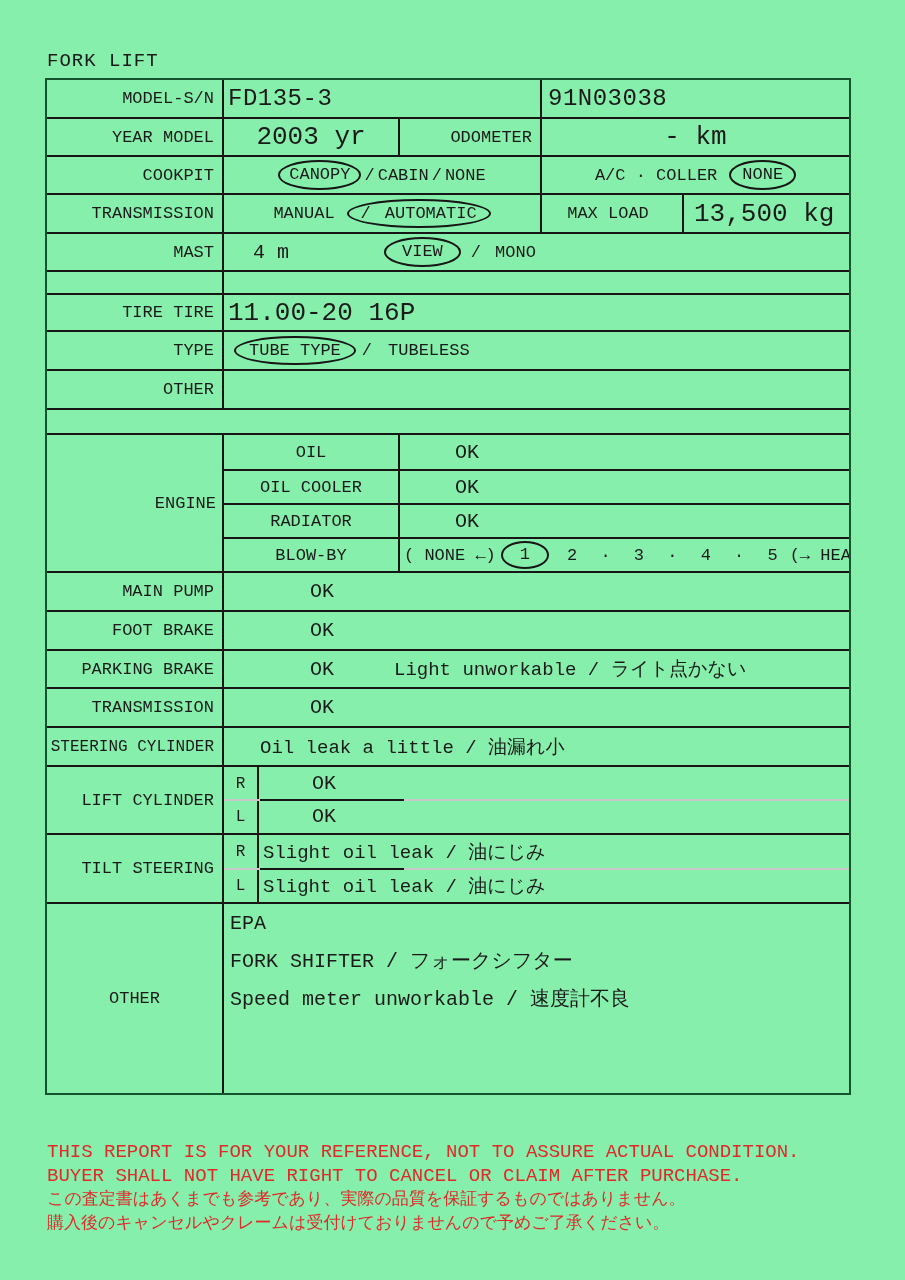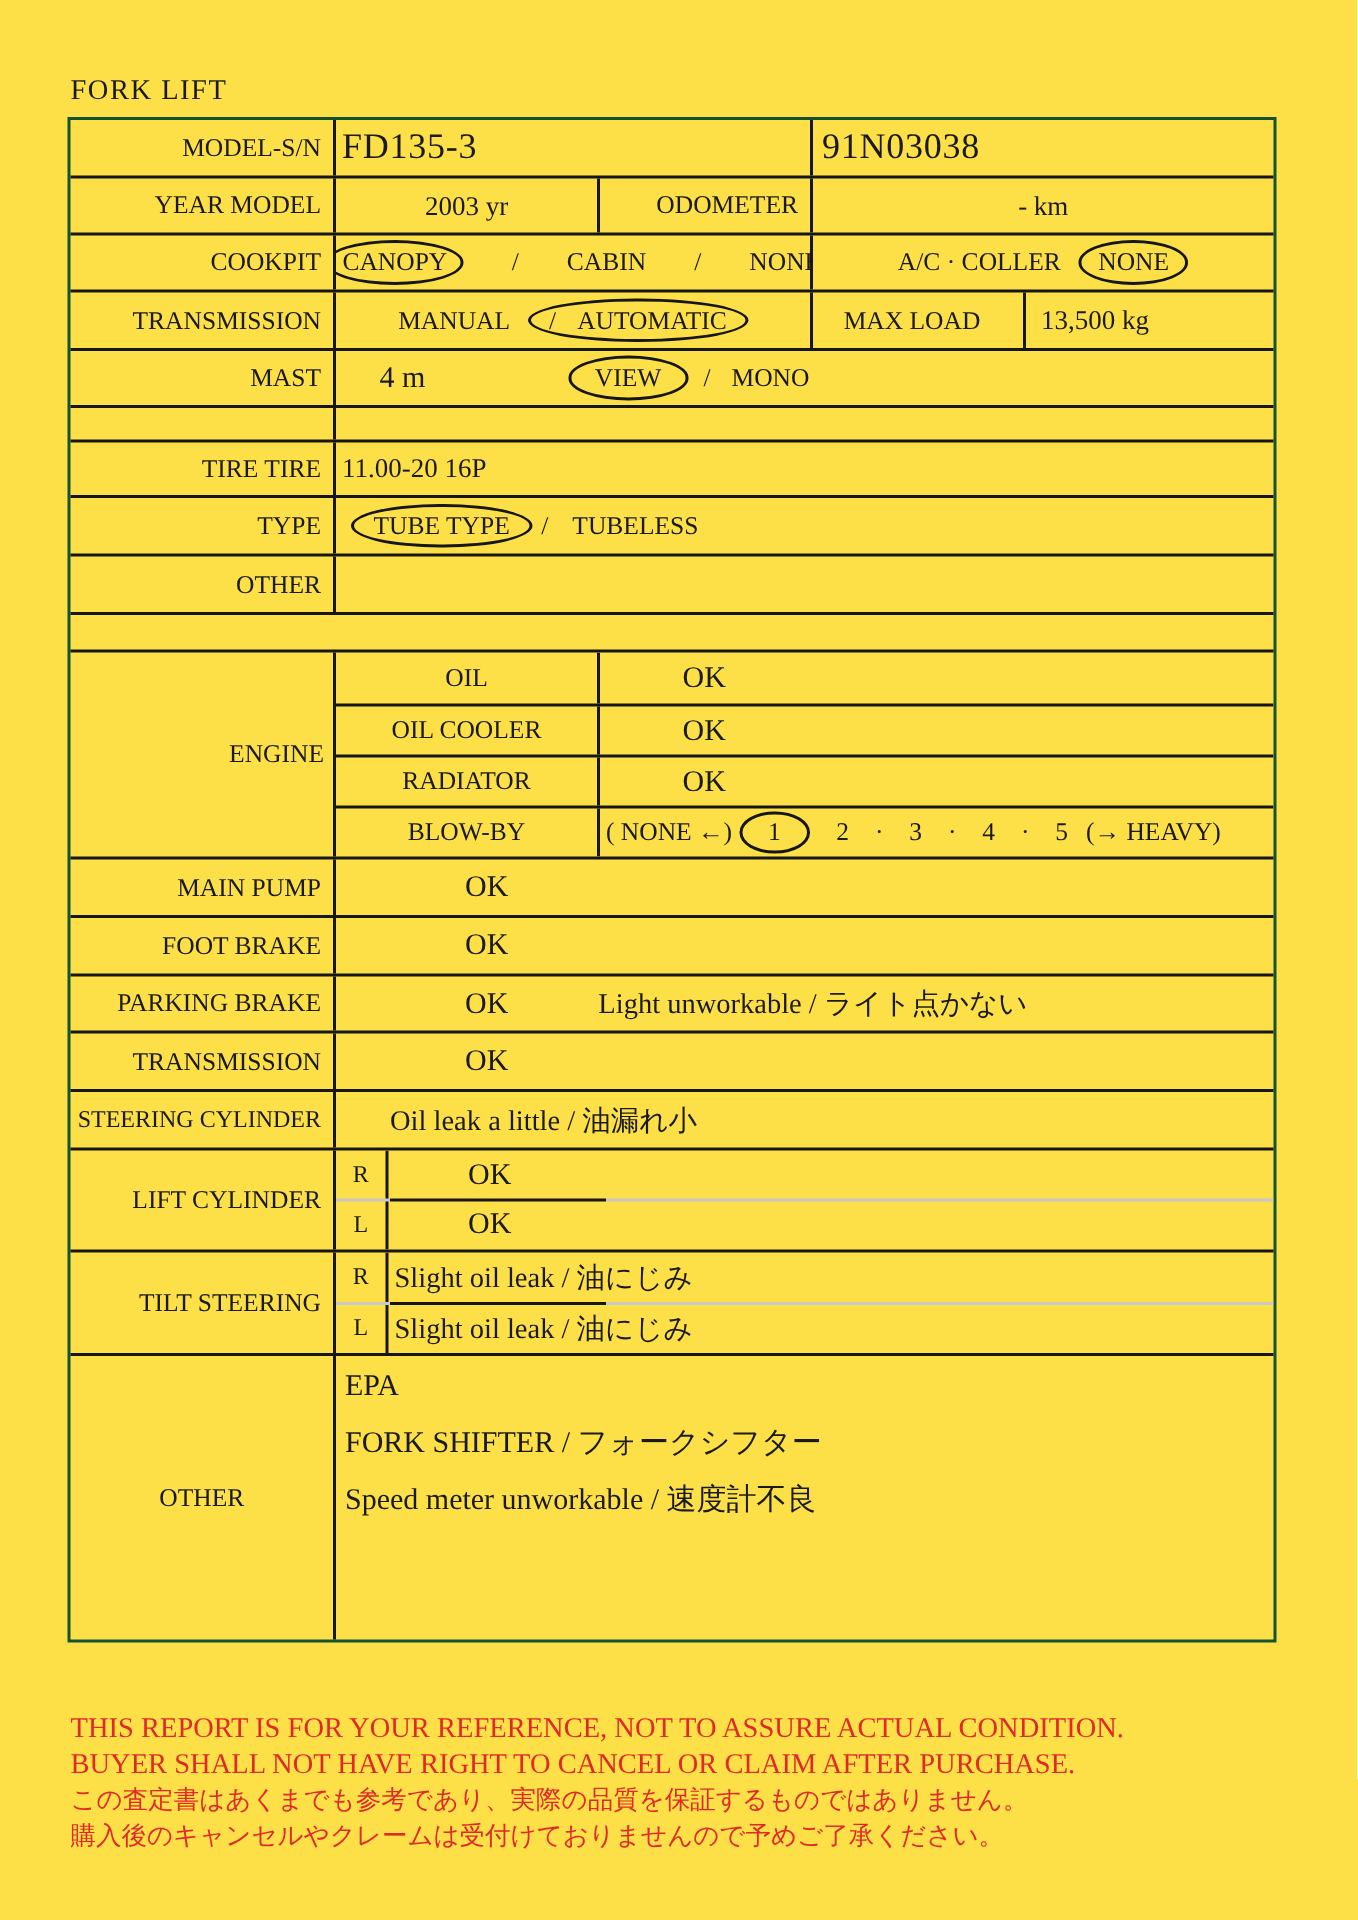--- a/index.html
+++ b/index.html
@@ -1,49 +1,49 @@
 <!DOCTYPE html>
 <html><head>
 <meta charset="utf-8">
 <style>
   html,body{margin:0;padding:0;background:#ffffff;}
-  .page{position:relative;width:905px;height:1280px;background:#fde047;
-        font-family:Liberation Serif, serif;color:#1a1a1a;overflow:hidden;}
+  .page{position:relative;width:905px;height:1280px;background:#86efac;
+        font-family:Liberation Mono, monospace;color:#1a1a1a;overflow:hidden;}
   .title{position:absolute;left:47px;top:50px;font-size:19px;letter-spacing:1px;}
 
   .tbl{position:absolute;left:45px;top:78px;width:806px;border:2px solid #14532d;box-sizing:border-box;}
   .row{display:flex;border-top:2px solid #161616;box-sizing:border-box;align-items:stretch;}
   .tbl > .row:first-child{border-top:none;}
   .cell{box-sizing:border-box;border-right:2px solid #161616;display:flex;align-items:center;overflow:hidden;white-space:nowrap;}
   .cell.last{border-right:none;flex:1;}
   .lbl{justify-content:flex-end;padding-right:8px;font-size:17px;}
   .ctr{justify-content:center;}
   .col{flex-direction:column;align-items:stretch;padding:0;}
   .subrow{display:flex;box-sizing:border-box;align-items:stretch;}
   .subrow + .subrow{border-top:2px solid #161616;}
 
   .h37{height:37px}.h38{height:38px}.h39{height:39px}.h23{height:23px}.h25{height:25px}
   .h34{height:34px}.h33{height:33px}.h68{height:68px}.h69{height:69px}.h138{height:138px}.h191{height:191px}
   .w177{width:177px}.w318{width:318px}.w176{width:176px}.w142{width:142px}.w35{width:35px}
 
   .f16{font-size:16px}.f17{font-size:17px}.f19{font-size:19px}.f20{font-size:20px}
-  .f21{font-size:18px}.f24{font-size:24px;letter-spacing:.5px}
+  .f21{font-size:26px}.f24{font-size:24px;letter-spacing:.5px}
   .pl4{padding-left:4px}.pl6{padding-left:6px}.pl10{padding-left:10px}
   .pl36{padding-left:36px}.pl53{padding-left:53px}.pl55{padding-left:55px}.pl86{padding-left:86px}
 
   .oval{display:inline-flex;align-items:center;justify-content:center;
         border:2px solid #161616;border-radius:50%;line-height:1.15;box-sizing:border-box;}
   .oval-canopy{padding:3px 9px;margin:-4px 0;}
   .oval-none{padding:3px 11px;margin:-4px 0;}
   .oval-auto{padding:3px 12px;margin:-6px 0;gap:14px;}
   .oval-view{padding:3px 16px;margin:-4px 0;}
   .oval-tube{padding:3px 13px;margin:-4px 0;}
   .oval-one{padding:2px 17px;margin:-5px 0;}
 
-  .gap15{gap:32px}.gap12{gap:12px}
+  .gap15{gap:3px}.gap12{gap:12px}
   .note{margin-left:60px;font-size:19px;}
   .rlcol{position:relative;display:flex;flex-direction:column;align-items:stretch;}
   .rl-div-lift{position:absolute;top:32px;left:0;right:0;height:2px;
        background:linear-gradient(90deg,#c9c9c9 0 36px,#161616 36px 180px,#c9c9c9 180px 100%);}
   .rl-div-tilt{position:absolute;top:33px;left:0;right:0;height:2px;
        background:linear-gradient(90deg,#c9c9c9 0 36px,#161616 36px 180px,#c9c9c9 180px 100%);}
 
   .mast-val .m-height{margin-left:29px;font-size:20px;}
   .mast-val .m-oval{margin-left:95px;}
   .mast-val .m-slash{margin-left:10px;font-size:17px;}

